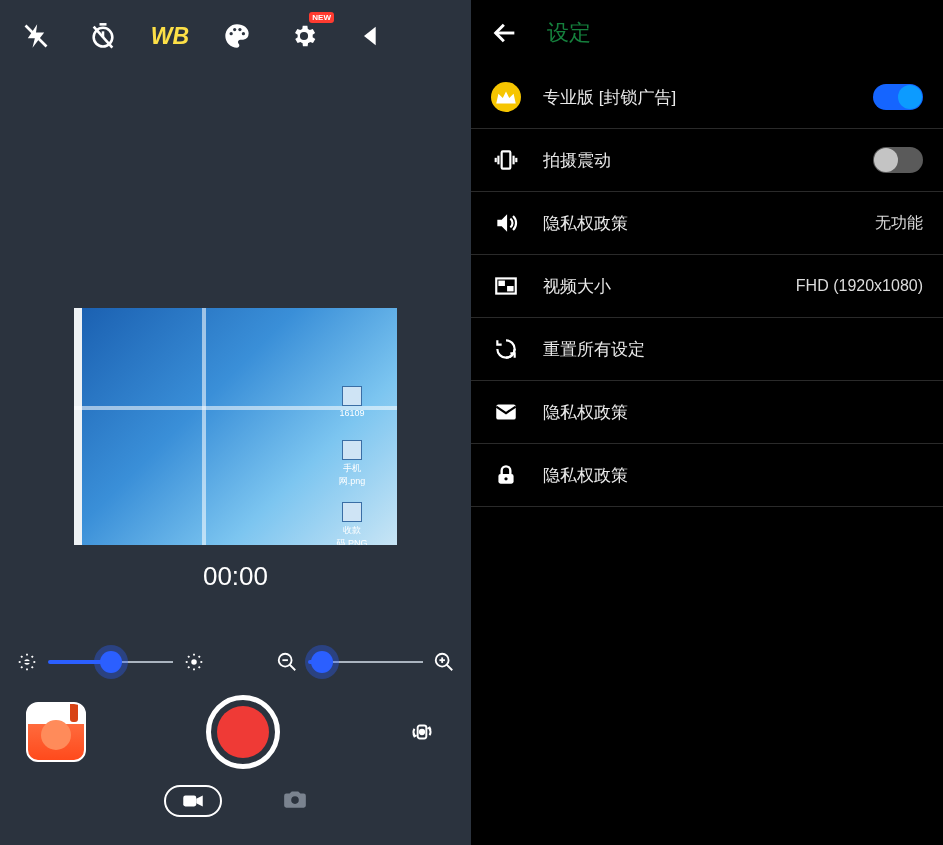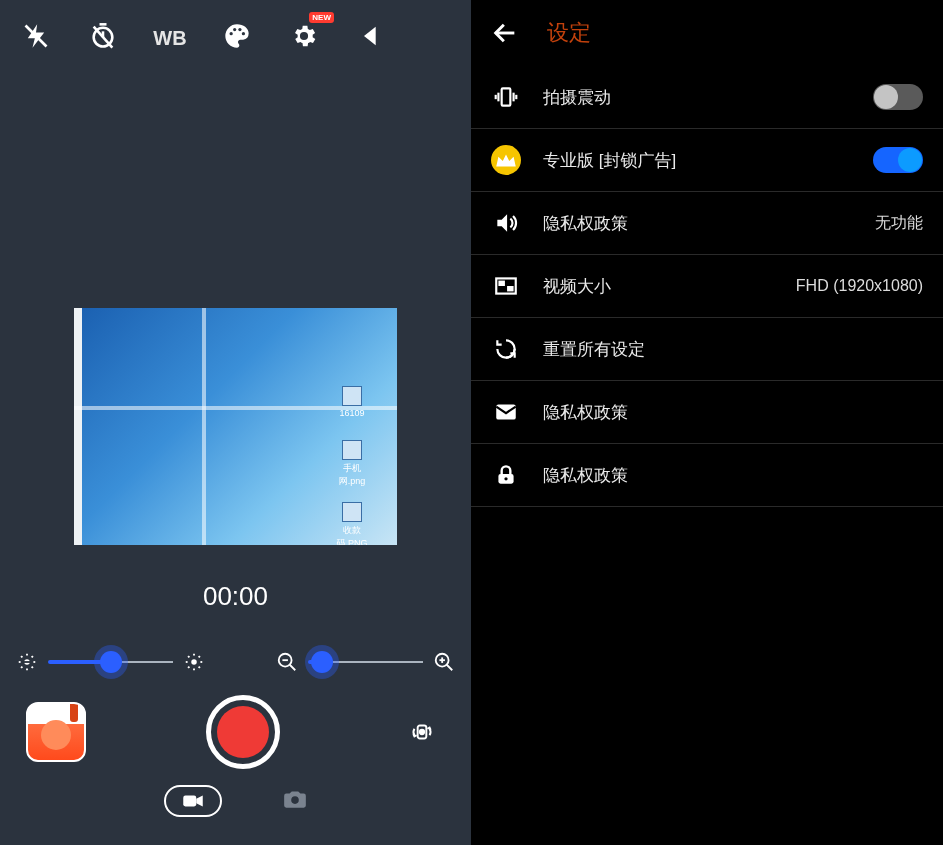--- a/index.html
+++ b/index.html
@@ -100,21 +100,21 @@
 }
 .vf-strip {
   position: absolute;
   left: 0;
   top: 0;
   width: 8px;
   height: 100%;
   background: #eef2f5;
 }
 .timer {
-  margin-top: 36px;
+  margin-top: 16px;
   color: #fff;
   font-size: 26px;
   font-weight: 400;
 }
 
 .sliders {
   display: flex;
   align-items: center;
   justify-content: space-between;
   padding: 20px 14px;
@@ -245,21 +245,21 @@
   align-items: center;
   gap: 28px;
   padding: 18px 20px 18px 20px;
 }
 .r-header .back {
   color: #fff;
   width: 28px; height: 28px;
   display: flex; align-items: center; justify-content: center;
 }
 .r-header .title {
-  color: #c2410c;
+  color: #15803d;
   font-size: 22px;
 }
 .setting-list {
   display: flex;
   flex-direction: column;
 }
 .setting-row {
   display: flex;
   align-items: center;
   padding: 16px 20px;
@@ -320,21 +320,21 @@
         </svg>
     </div>
     <div class="tb-icon">
       <svg viewBox="0 0 24 24" fill="none" stroke="white" stroke-width="2.2">
           <circle cx="12" cy="13" r="8"></circle>
           <line x1="12" y1="8" x2="12" y2="13"></line>
           <line x1="9" y1="2" x2="15" y2="2"></line>
           <line x1="4" y1="4" x2="20" y2="22"></line>
         </svg>
     </div>
-    <div class="tb-icon" style="font-weight:900;font-size:20px;color:#e5e5e5">WB</div>
+    <div class="tb-icon" style="font-weight:900;font-style:italic;font-size:23px;color:#fde047">WB</div>
     <div class="tb-icon">
       <svg viewBox="0 0 24 24" fill="white">
           <path d="M12 2a10 10 0 100 20c1.1 0 2-.9 2-2 0-.55-.22-1.05-.58-1.41-.36-.36-.58-.86-.58-1.41 0-1.1.9-2 2-2h2.35A5.65 5.65 0 0022 9.65C22 5.43 17.5 2 12 2z"></path>
           <circle cx="7" cy="10" r="1.4" fill="#2b333e"></circle>
           <circle cx="10" cy="6.5" r="1.4" fill="#2b333e"></circle>
           <circle cx="14.5" cy="6.5" r="1.4" fill="#2b333e"></circle>
           <circle cx="17.5" cy="10" r="1.4" fill="#2b333e"></circle>
         </svg>
     </div>
     <div class="tb-icon">
@@ -476,50 +476,50 @@
           <polyline points="11,5 4,12 11,19"></polyline>
         </svg>
     </div>
     <div class="title">设定</div>
   </div>
 
   <div class="setting-list">
 
     <div class="setting-row">
       <div class="s-icon">
+        <div class="crown">
+            <svg viewBox="0 0 24 24" width="16" height="16" fill="white">
+              <path d="M3 18h18l-2-9-4 4-3-6-3 6-4-4z"></path>
+            </svg>
+          </div>
+      </div>
+      <div class="s-label">专业版 [封锁广告]</div>
+      <div class="toggle on">
+          <div class="knob"></div>
+        </div>
+    </div>
+
+    <div class="setting-row">
+      <div class="s-icon">
         <svg viewBox="0 0 24 24" fill="none" stroke="white" stroke-width="2">
             <rect x="8" y="4" width="8" height="16" rx="1"></rect>
             <line x1="5" y1="8" x2="5" y2="16"></line>
             <line x1="2.5" y1="10" x2="2.5" y2="14"></line>
             <line x1="19" y1="8" x2="19" y2="16"></line>
             <line x1="21.5" y1="10" x2="21.5" y2="14"></line>
           </svg>
       </div>
       <div class="s-label">拍摄震动</div>
       <div class="toggle off">
           <div class="knob"></div>
         </div>
     </div>
 
     <div class="setting-row">
       <div class="s-icon">
-        <div class="crown">
-            <svg viewBox="0 0 24 24" width="16" height="16" fill="white">
-              <path d="M3 18h18l-2-9-4 4-3-6-3 6-4-4z"></path>
-            </svg>
-          </div>
-      </div>
-      <div class="s-label">专业版 [封锁广告]</div>
-      <div class="toggle on">
-          <div class="knob"></div>
-        </div>
-    </div>
-
-    <div class="setting-row">
-      <div class="s-icon">
         <svg viewBox="0 0 24 24" fill="white">
             <path d="M4 9v6h4l5 5V4L8 9H4z"></path>
             <path d="M16 8a5 5 0 010 8" fill="none" stroke="white" stroke-width="2"></path>
             <path d="M18.5 5.5a9 9 0 010 13" fill="none" stroke="white" stroke-width="2"></path>
           </svg>
       </div>
       <div class="s-label">隐私权政策</div>
       <div class="s-value">无功能</div>
     </div>
 

